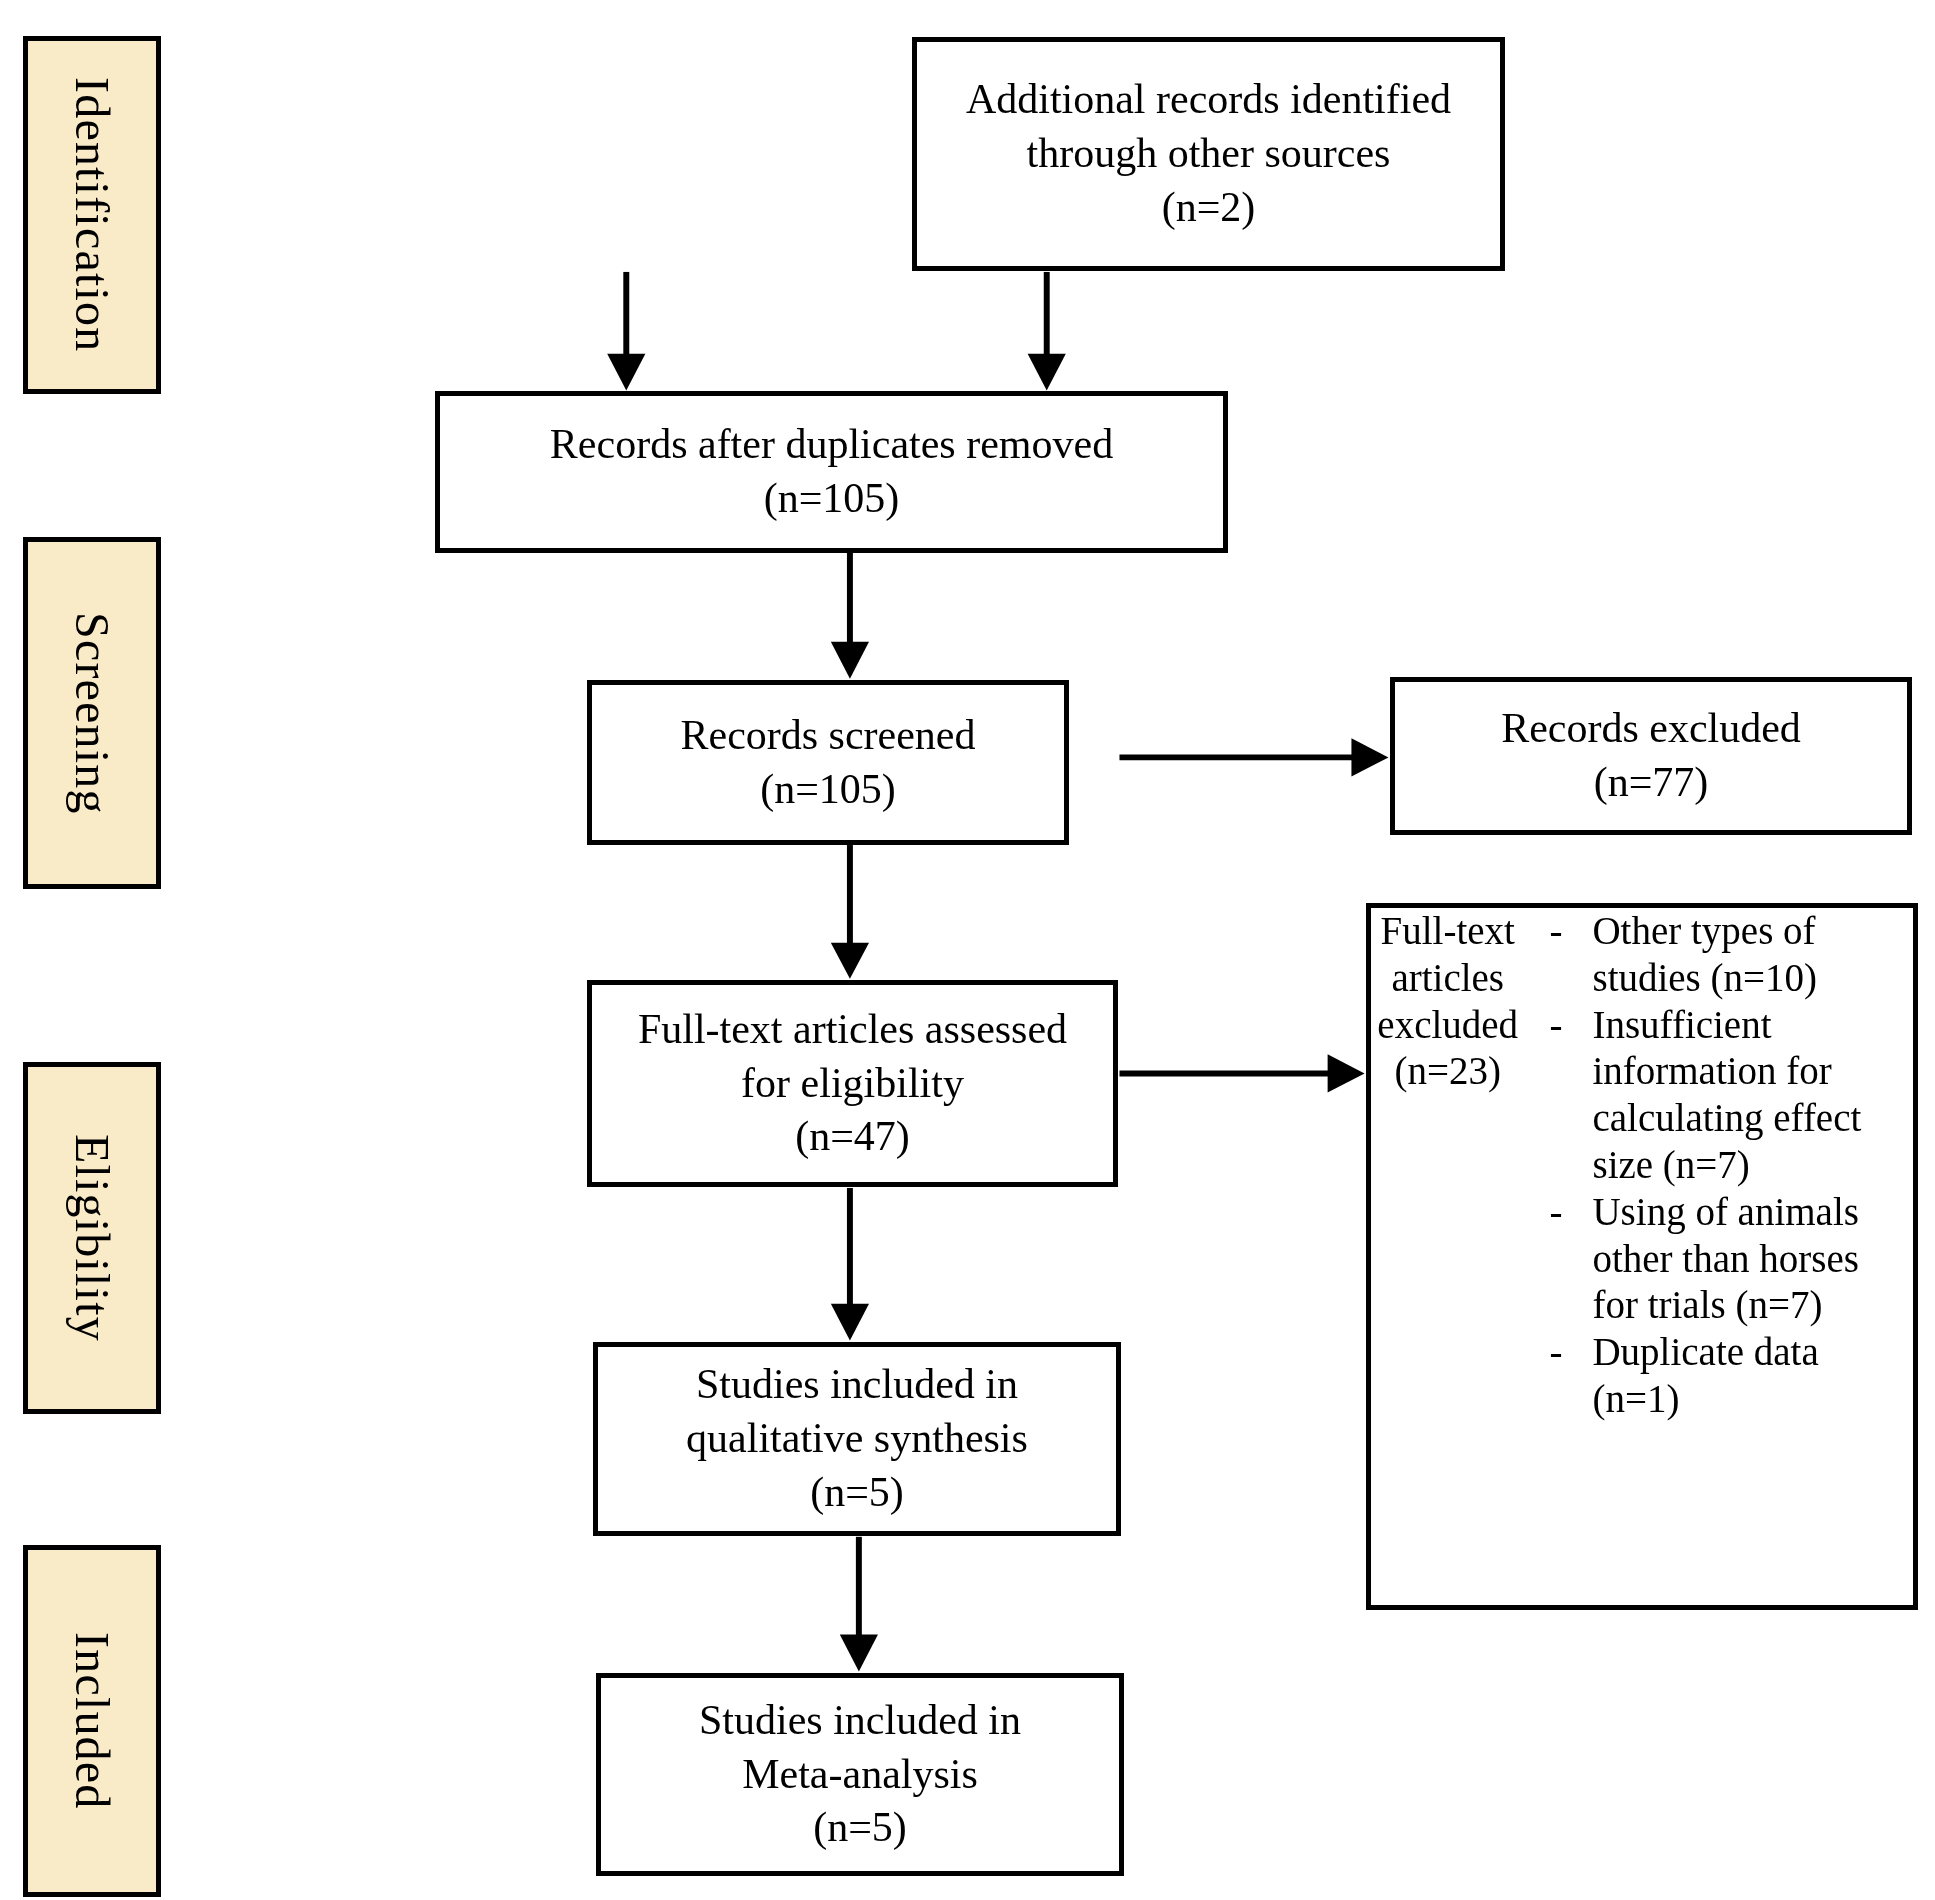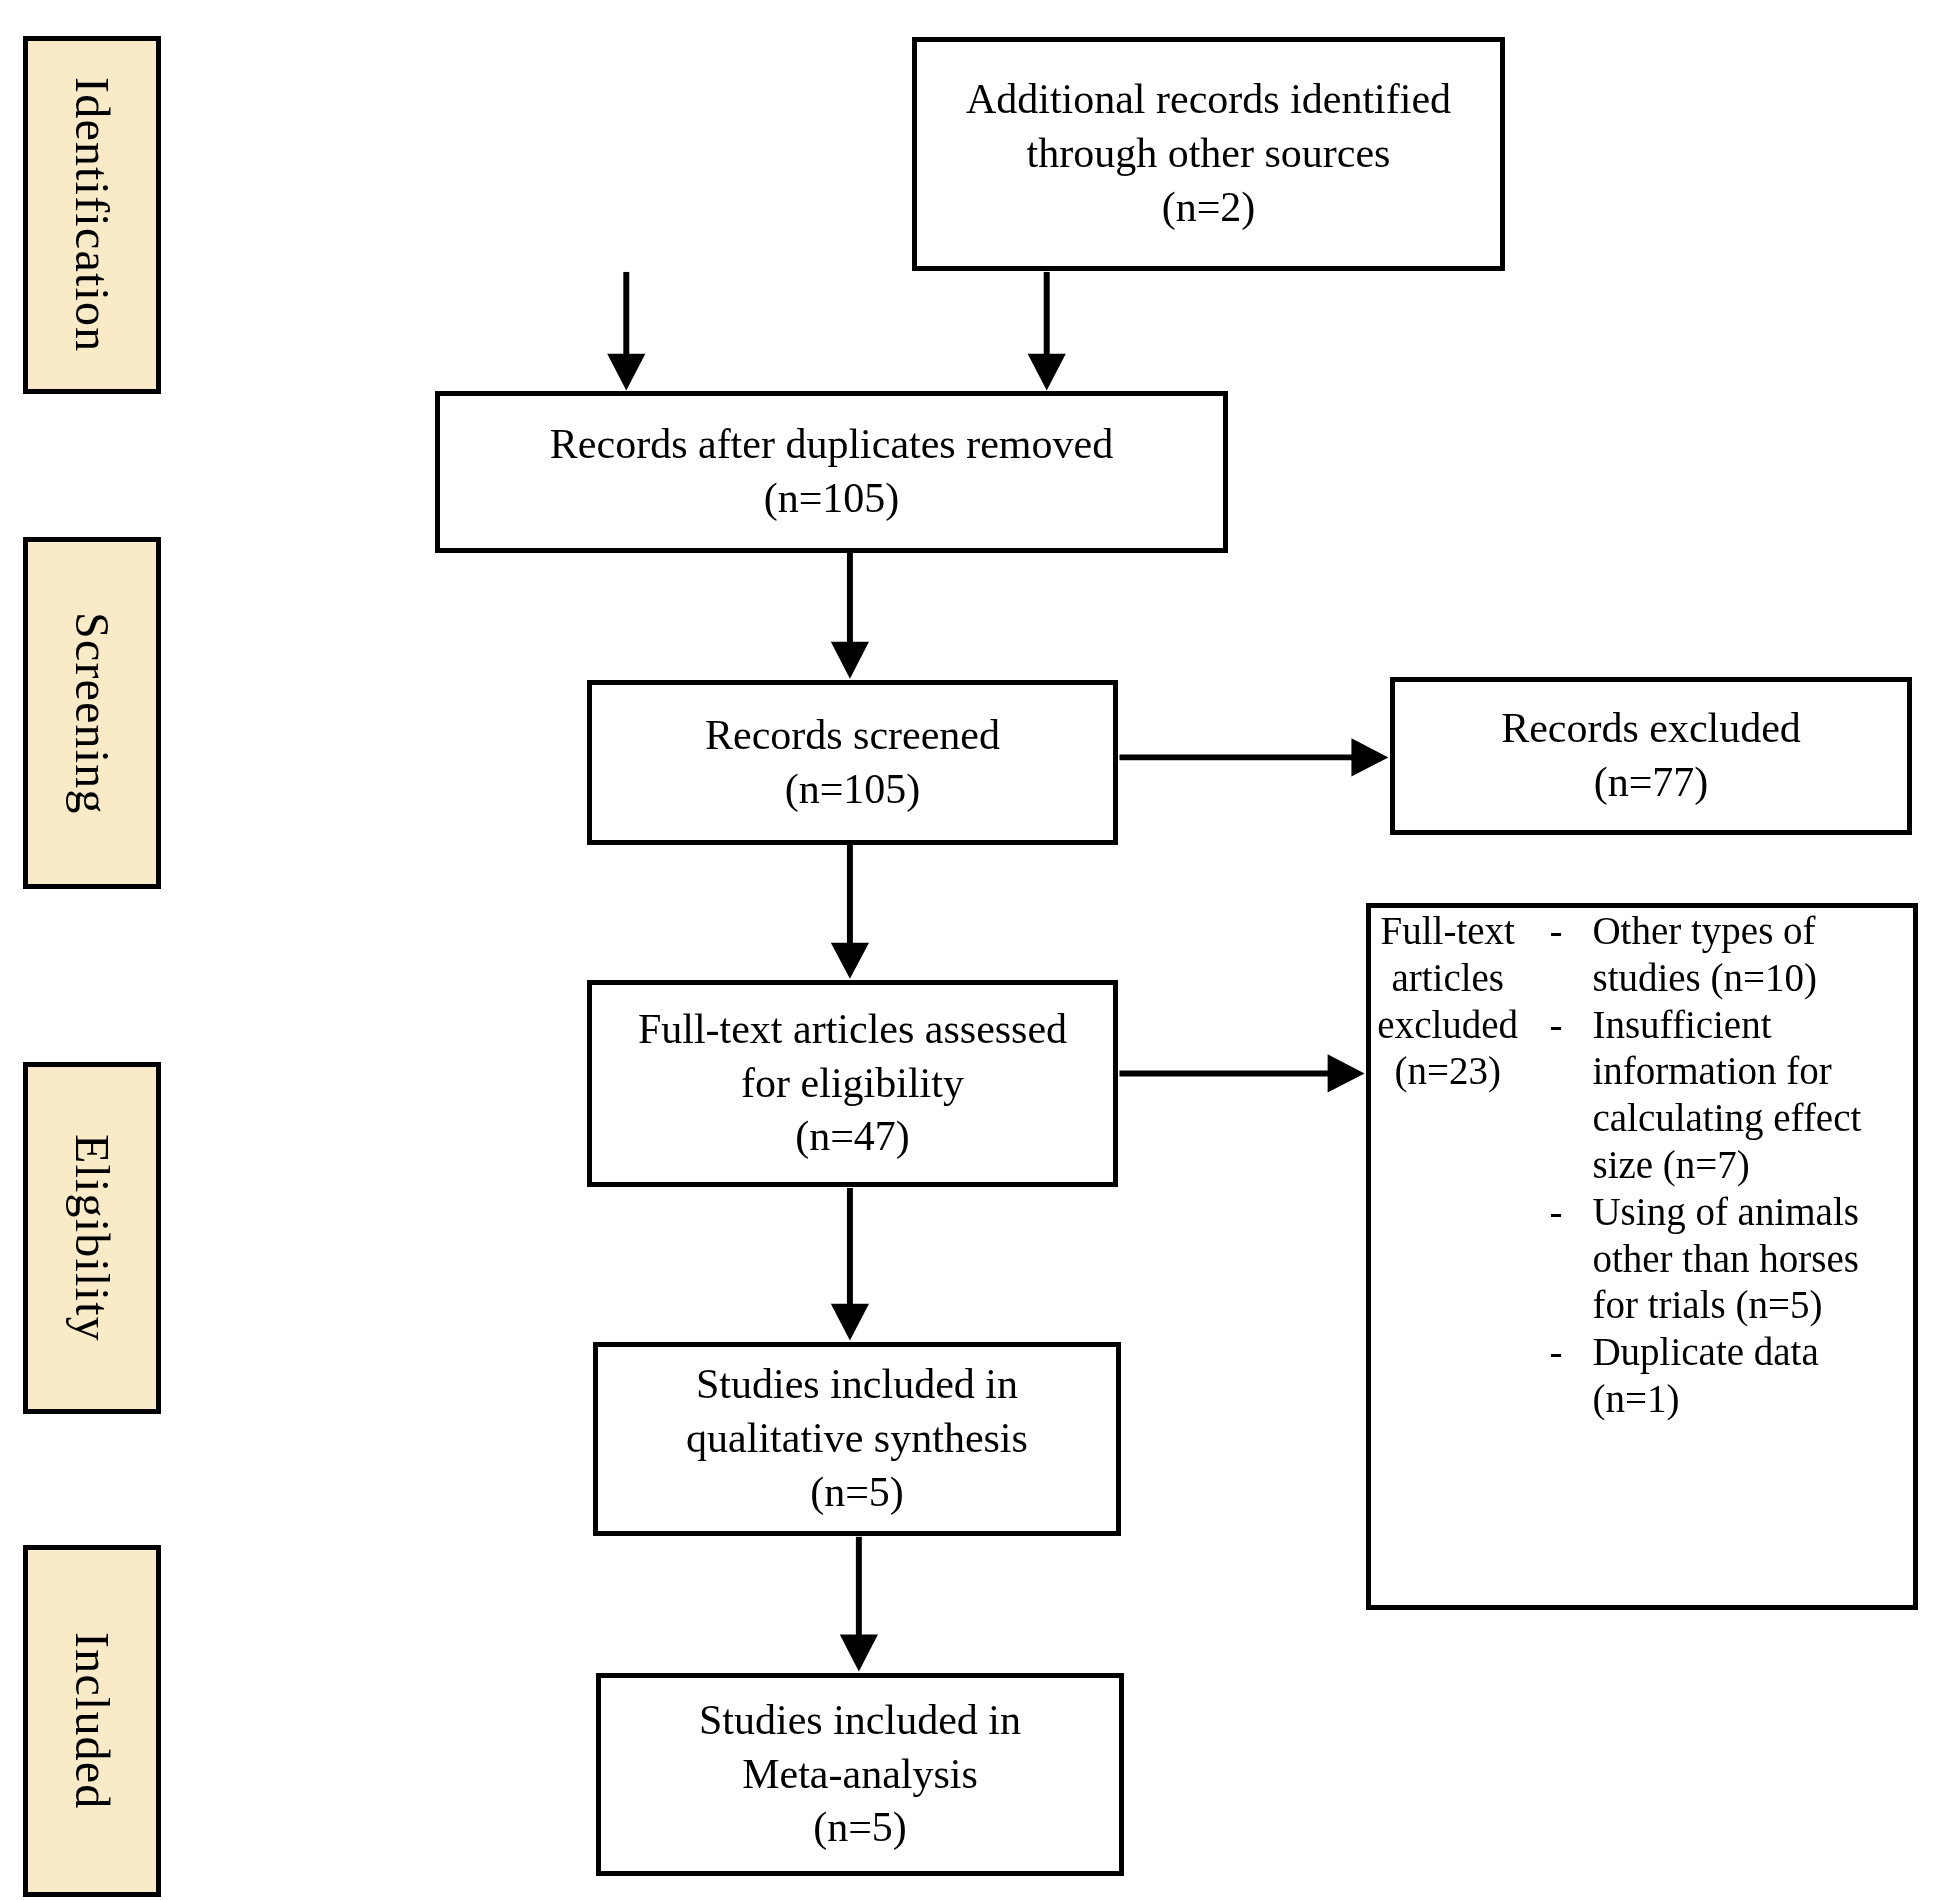--- a/index.html
+++ b/index.html
@@ -117,21 +117,21 @@
     <div class="box-text">Additional records identified
 through other sources
 (n=2)</div>
   </div>
 
   <div class="fbox" style="left:435px; top:391px; width:793px; height:162px;">
     <div class="box-text">Records after duplicates removed
 (n=105)</div>
   </div>
 
-  <div class="fbox" style="left:587px; top:680px; width:531px; height:165px;">
+  <div class="fbox" style="left:587px; top:680px; width:482px; height:165px;">
     <div class="box-text">Records screened
 (n=105)</div>
   </div>
 
   <div class="fbox" style="left:1390px; top:677px; width:522px; height:158px;">
     <div class="box-text">Records excluded
 (n=77)</div>
   </div>
 
   <div class="fbox" style="left:587px; top:980px; width:531px; height:207px;">
@@ -147,21 +147,21 @@
       <div class="list-item">
         <span class="marker">-</span>
         <span class="item-text">Other types of studies (n=10)</span>
       </div>
       <div class="list-item">
         <span class="marker">-</span>
         <span class="item-text">Insufficient information for calculating effect size (n=7)</span>
       </div>
       <div class="list-item">
         <span class="marker">-</span>
-        <span class="item-text">Using of animals other than horses for trials (n=5)</span>
+        <span class="item-text">Using of animals other than horses for trials (n=7)</span>
       </div>
       <div class="list-item">
         <span class="marker">-</span>
         <span class="item-text">Duplicate data (n=1)</span>
       </div>
     </div>
   </div>
 
   <div class="fbox" style="left:593px; top:1342px; width:528px; height:194px;">
     <div class="box-text">Studies included in

